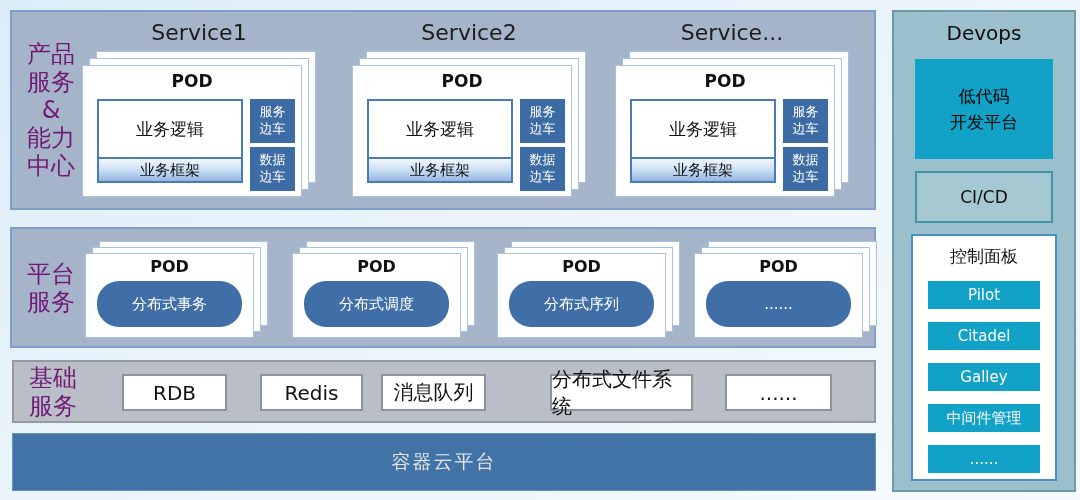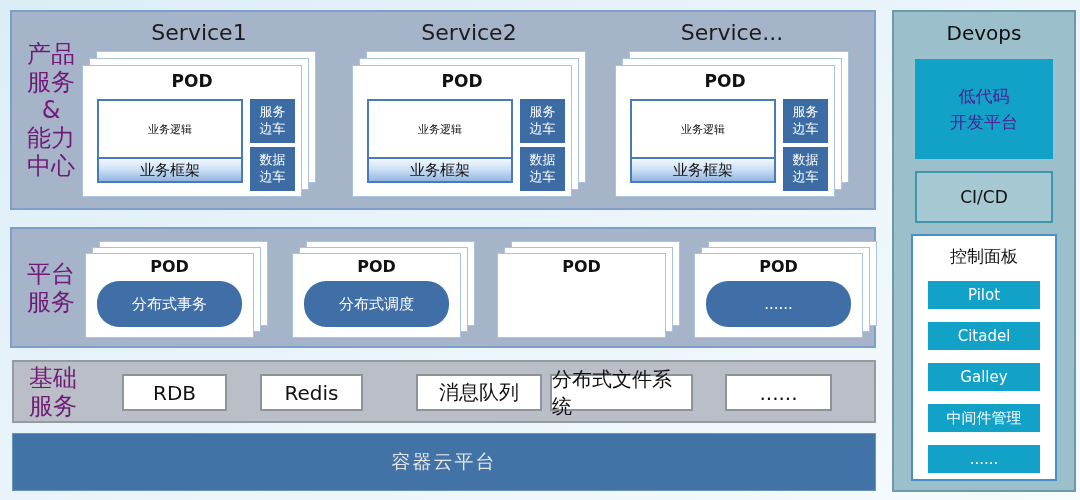--- a/index.html
+++ b/index.html
@@ -33,21 +33,21 @@
   .stack { position:relative; width:234px; height:146px; margin-top:6px; }
   .stack .layer { position:absolute; width:220px; height:132px;
                   background:#fff; border:1px solid #a9c3de; }
   .layer.l1 { left:14px; top:0; }
   .layer.l2 { left:7px;  top:7px; }
   .pod-card { position:absolute; left:0; top:14px; width:220px; height:132px;
               background:#fff; border:1px solid #a9c3de; z-index:3; }
   .pod-title { text-align:center; font-size:17px; font-weight:600; margin-top:5px; }
   .logic-box { position:absolute; left:14px; top:33px; width:146px; height:60px;
                background:#fff; border:2px solid #4a7ab8;
-               display:flex; align-items:center; justify-content:center; font-size:11px; }
+               display:flex; align-items:center; justify-content:center; font-size:17px; }
   .frame-bar { position:absolute; left:14px; top:91px; width:146px; height:26px;
                border:2px solid #4a7ab8;
                background:linear-gradient(#f2f8fd 0%, #cfe2f5 45%, #93b7e0 100%);
                display:flex; align-items:center; justify-content:center; font-size:15px; }
   .sidecar-col { position:absolute; left:167px; top:33px; width:45px;
                  display:flex; flex-direction:column; gap:4px; }
   .sidecar { width:45px; height:44px; background:#3d6ca5; color:#fff;
              font-size:13px; line-height:1.3; white-space:pre-line; text-align:center;
              display:flex; align-items:center; justify-content:center; }
 
@@ -66,21 +66,21 @@
   
   .base-box { position:absolute; top:12px; height:37px; background:#fff;
               border:2px solid #8d939d; display:flex; align-items:center;
               justify-content:center; font-size:20px; }
 
   
   .devops-panel { position:absolute; left:892px; top:10px; width:184px; height:482px;
                   background:#9cc0cb; border:2px solid #6e99aa; }
   .devops-title { text-align:center; font-size:20px; margin-top:9px; color:#0d0d0d; }
   .lowcode-box { margin:14px auto 0; width:138px; height:100px; background:#12a1c7;
-                 color:#4c1d95; font-size:17px; line-height:1.55; white-space:pre-line;
+                 color:#000000; font-size:17px; line-height:1.55; white-space:pre-line;
                  text-align:center; display:flex; align-items:center; justify-content:center; }
   .cicd-box { margin:12px auto 0; width:138px; height:52px; background:#a6c8d3;
               border:2px solid #3f97ae; font-size:17px;
               display:flex; align-items:center; justify-content:center; }
   .control-panel { margin:11px auto 0; width:146px; height:247px; background:#fff;
                    border:2px solid #4a90c8; display:flex; flex-direction:column;
                    align-items:center; }
   .control-title { font-size:17px; margin-top:9px; }
   .ctl-btn { width:112px; height:28px; margin-top:13px; background:#12a1c7;
              color:#fff; font-size:15px;
@@ -179,20 +179,21 @@
       </div>
     </div>
   </div>
 
   <div class="plat-group" style="left:485px">
     <div class="plat-stack">
       <div class="layer" style="left:14px;top:0"></div>
       <div class="layer" style="left:7px;top:6px"></div>
       <div class="plat-card">
         <div class="pod-title">POD</div>
+        <div class="dist-box">分布式序列</div>
       </div>
     </div>
   </div>
 
   <div class="plat-group" style="left:682px">
     <div class="plat-stack">
       <div class="layer" style="left:14px;top:0"></div>
       <div class="layer" style="left:7px;top:6px"></div>
       <div class="plat-card">
         <div class="pod-title">POD</div>
@@ -200,21 +201,21 @@
       </div>
     </div>
   </div>
 </div>
 
 <div class="band band-base">
   <div class="band-label">基础
 服务</div>
   <div class="base-box" style="left:108px;width:105px">RDB</div>
   <div class="base-box" style="left:246px;width:103px">Redis</div>
-  <div class="base-box" style="left:402px;width:126px">消息队列</div>
+  <div class="base-box" style="left:367px;width:105px">消息队列</div>
   <div class="base-box" style="left:536px;width:143px">分布式文件系统</div>
   <div class="base-box" style="left:711px;width:107px">......</div>
 </div>
 
 <div class="band-cloud band">
   <span class="cloud-text">容器云平台</span>
 </div>
 
 <div class="devops-panel">
   <div class="devops-title">Devops</div>

